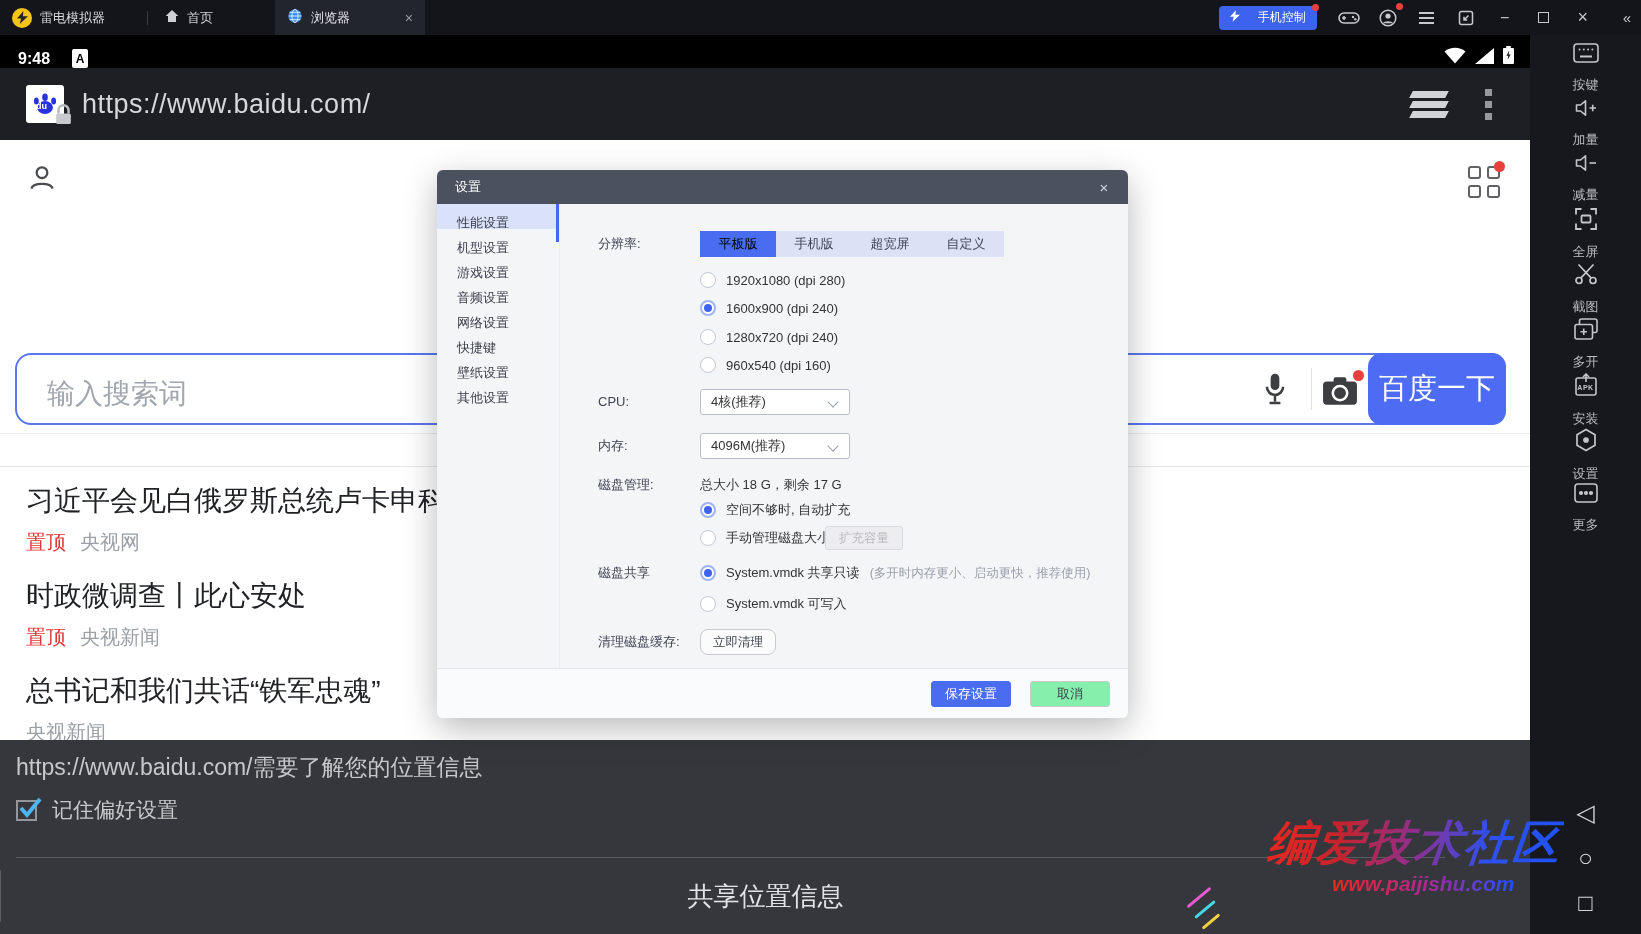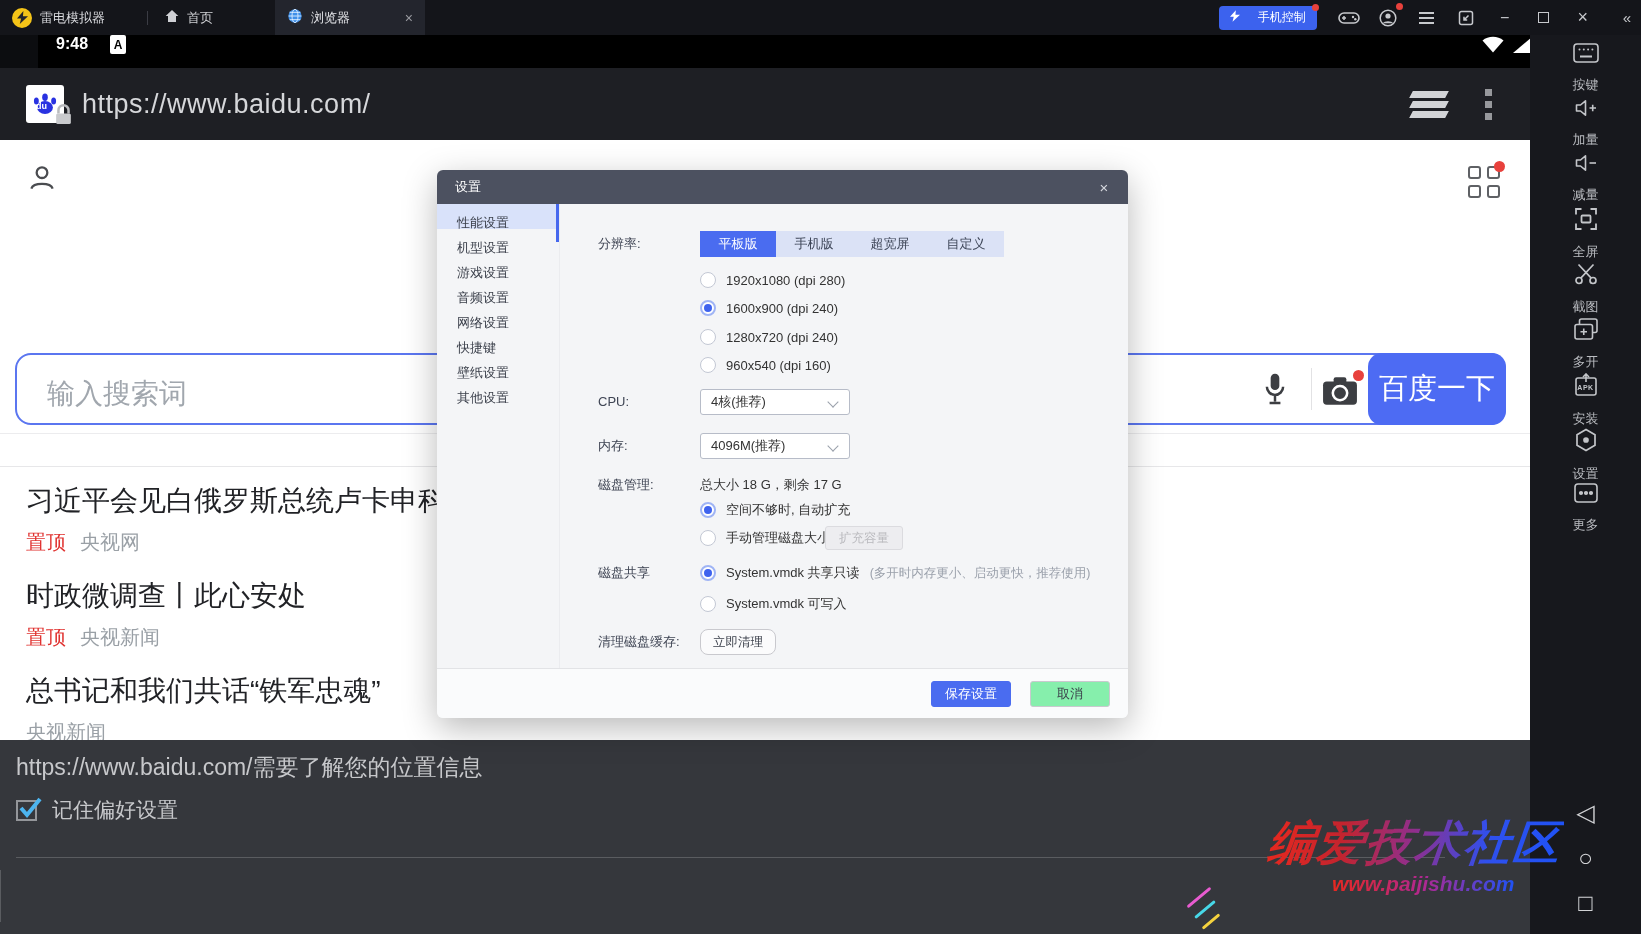--- a/index.html
+++ b/index.html
@@ -18,21 +18,21 @@
   .tb-right { margin-left:auto; display:flex; align-items:center; gap:13px; padding-right:10px; }
   .phone-ctrl { position:relative; height:24px; background:#3c62ee; border-radius:4px; color:#fff; font-size:12px; display:flex; align-items:center; gap:18px; padding:0 11px; margin-right:6px; }
   .reddot { position:absolute; width:7px; height:7px; border-radius:50%; background:#e8413c; right:-2px; top:-2px; }
   .tb-icon { width:26px; height:26px; display:flex; align-items:center; justify-content:center; color:#c7c9cd; font-size:16px; position:relative; }
   .ham { display:flex; flex-direction:column; gap:3px; }
   .ham i { display:block; width:15px; height:2px; background:#c7c9cd; }
   .maxbox { width:11px; height:11px; border:1.5px solid #c7c9cd; }
   .collapse-g { font-size:15px; color:#c7c9cd; margin-left:14px; }
 
   
-  .statusbar { position:absolute; left:0; top:35px; width:1530px; height:33px; background:#000; display:flex; align-items:flex-start;margin-left:38px; }
+  .statusbar { position:absolute; left:0; top:35px; width:1530px; height:33px; background:#000; display:flex; align-items:flex-end; }
   .sb-time { color:#fff; font-size:16px; font-weight:bold; margin-left:18px; }
   .ime { width:16px; height:19px; background:#fff; border-radius:2px; margin-left:22px; color:#000; font-size:12px; font-weight:bold; display:flex; align-items:center; justify-content:center; }
   .sb-right { margin-left:auto; display:flex; align-items:flex-end; gap:9px; padding-right:16px; }
 
   
   .urlbar { position:absolute; left:0; top:68px; width:1530px; height:72px; background:#1e1f24; display:flex; align-items:center; }
   .favicon { position:relative; width:38px; height:38px; background:#fff; border-radius:3px; margin-left:26px; display:flex; align-items:center; justify-content:center; }
   .favicon .du { position:absolute; left:10px; top:16px; font-size:9px; font-weight:bold; color:#fff; }
   .favlock { position:absolute; right:-8px; bottom:-6px; }
   .url-text { color:#d6d7da; font-size:27px; margin-left:18px; letter-spacing:.5px; }
@@ -92,21 +92,21 @@
   .dclose { margin-left:auto; margin-right:14px; color:#d6d8de; font-size:15px; width:20px; text-align:center; }
   .dbody { flex:1; display:flex; min-height:0; }
   .dnav { width:123px; border-right:1px solid #ebecef; }
   .dnav-item { height:25px; line-height:38px; padding-left:20px; font-size:13px; color:#3a3f4a; position:relative; }
   .dnav-item.active { background:#d9e2fa; }
   .dnav-item.active::after { content:""; position:absolute; right:0; top:0; width:3px; height:38px; background:#4668ee; }
   .dcontent { position:relative; flex:1; }
   .clabel { position:absolute; left:38px; font-size:13px; color:#3f4554; height:20px; line-height:20px; }
   .rtabs { position:absolute; left:140px; top:27px; display:flex; }
   .rtab { width:76px; height:26px; line-height:26px; text-align:center; font-size:13px; background:#dbe2f6; color:#3d4557; }
-  .rtab.active { background:#4a6cf0; color:#ffffff; }
+  .rtab.active { background:#4a6cf0; color:#000000; }
   .crow { position:absolute; left:140px; height:20px; display:flex; align-items:center; gap:10px; }
   .rlbl { font-size:13px; color:#333; white-space:nowrap; }
   .rnote { font-size:12.5px; color:#9aa0ab; white-space:nowrap; }
   .radio { width:16px; height:16px; border-radius:50%; border:1px solid #c3c8d4; background:#fff; flex:0 0 auto; }
   .radio.checked { position:relative; border:2px solid #9fb4f5; }
   .radio.checked::after { content:""; position:absolute; inset:2px; border-radius:50%; background:#3f63ee; }
   .sel { position:absolute; left:140px; width:150px; height:26px; border:1px solid #b7bcc8; border-radius:3px; background:#fff; font-size:13px; color:#333; line-height:24px; padding-left:10px; }
   .sel::after { content:""; position:absolute; right:12px; top:8px; width:7px; height:7px; border-right:1.5px solid #9aa0ab; border-bottom:1.5px solid #9aa0ab; transform:rotate(45deg); }
   .btn-expand { position:absolute; left:265px; top:322px; width:78px; height:24px; background:#ededf0; border:1px solid #dbdbdf; border-radius:3px; color:#b9b9bd; font-size:12.5px; font-family:inherit; }
   .btn-clean { position:absolute; left:140px; top:425px; width:76px; height:26px; background:#fbfbfc; border:1px solid #c9c9ce; border-radius:8px; color:#3a3f4a; font-size:12.5px; font-family:inherit; }
@@ -313,20 +313,21 @@
           <svg width="28" height="26" viewBox="0 0 28 26">
               <path d="M5 13 L11 20 L24 4" fill="none" stroke="#4db5f0" stroke-width="4"></path>
             </svg>
         </span>
       </span>
       <span class="pr-chk-label">记住偏好设置</span>
     </div>
     <div class="pr-hr"></div>
     <div class="pr-btns">
       <div class="pr-vdiv"></div>
+      <div class="pr-btn">共享位置信息</div>
     </div>
   </div>
 
   <div class="esidebar">
     <div class="sitem">
       <span><svg width="26" height="20" viewBox="0 0 26 20">
             <rect x="1" y="1" width="24" height="18" rx="3" fill="none" stroke="#c3c5c9" stroke-width="1.6"></rect>
             <circle cx="6.5" cy="6.5" r="1" fill="#c3c5c9"></circle>
             <circle cx="10.8" cy="6.5" r="1" fill="#c3c5c9"></circle>
             <circle cx="15.1" cy="6.5" r="1" fill="#c3c5c9"></circle>

